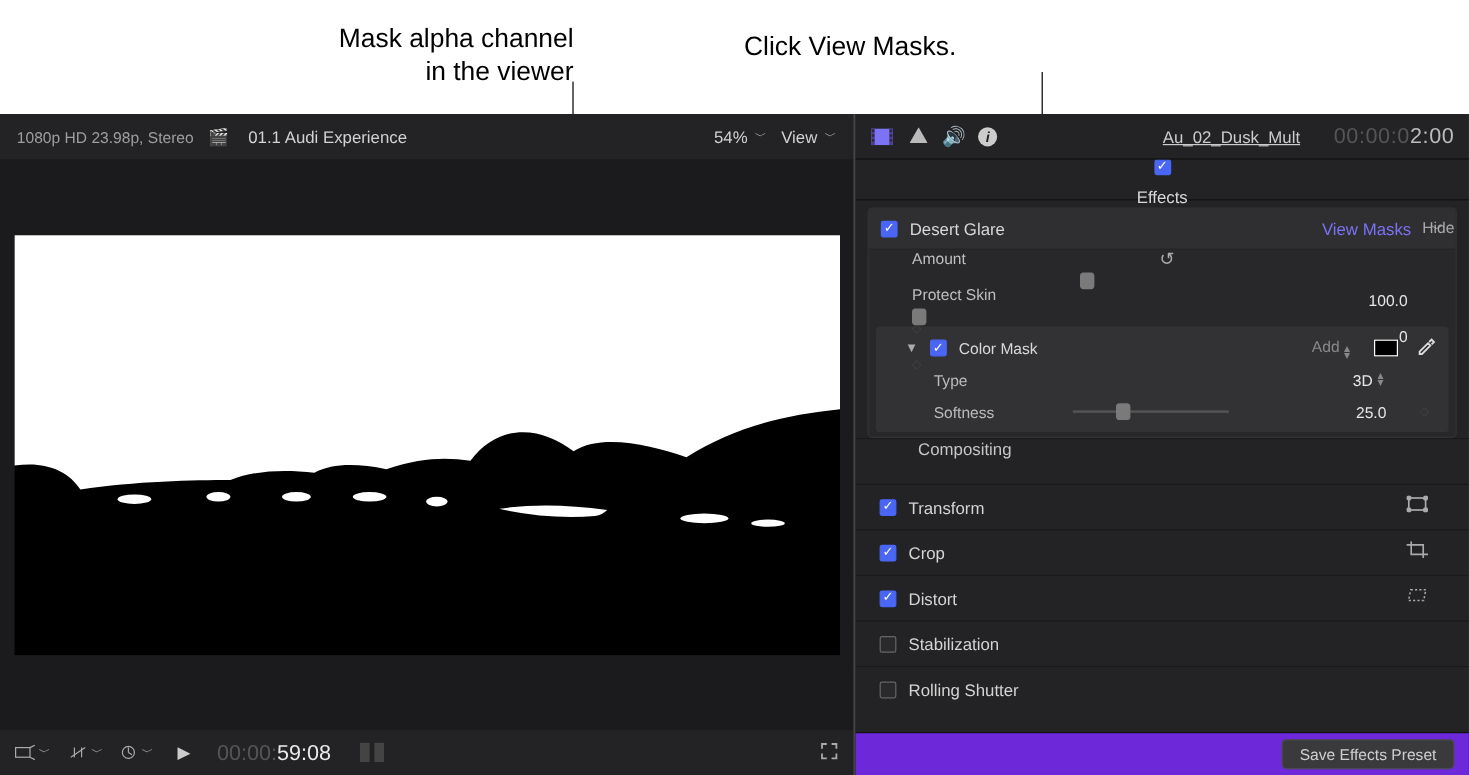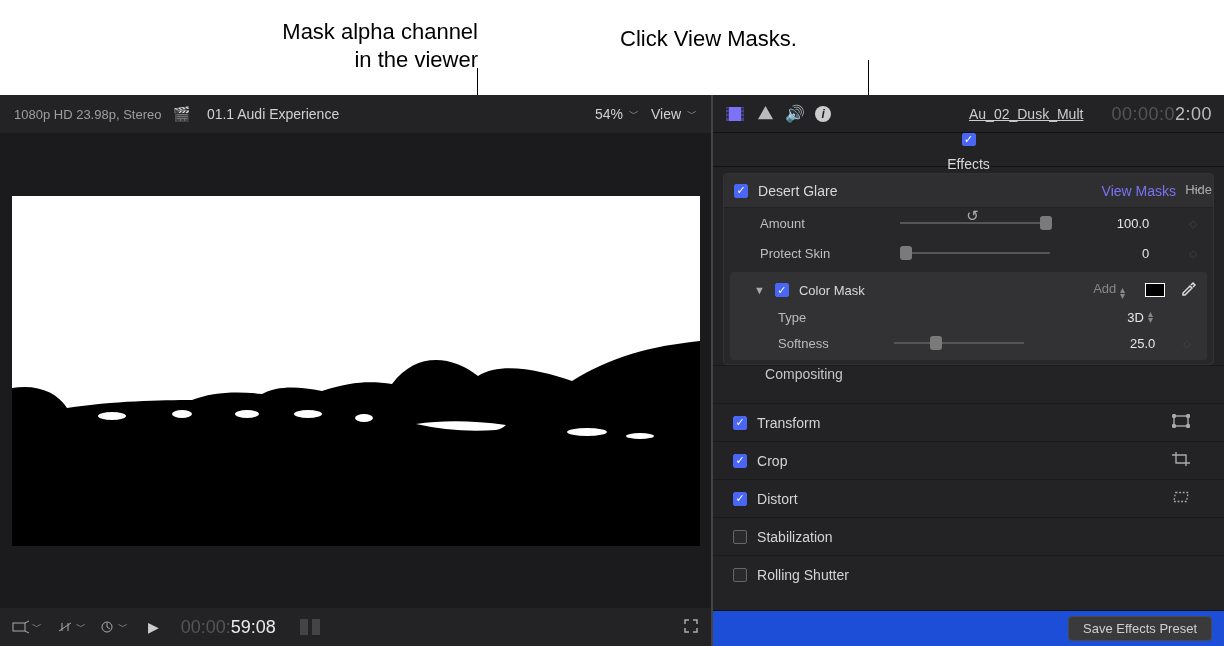--- a/index.html
+++ b/index.html
@@ -57,21 +57,21 @@
 .cb.checked:after { content:"✓"; color:#fff; font-size:11px; line-height:1; }
 .hdr-text { color:#d8d8d8; font-size:14px; }
 .hider { margin-left:auto; color:#aaa; font-size:13px; cursor:pointer; }
 .reset { color:#aaa; font-size:15px; margin-left:8px; cursor:pointer; }
 
 .effect-box { margin:6px 10px 0 10px; border:1px solid #333; border-radius:4px; background:#28282a; }
 .effect-title { height:34px; display:flex; align-items:center; padding:0 10px; gap:10px; background:#2f2f31; border-bottom:1px solid #222; border-radius:4px 4px 0 0; }
 .view-masks { color:#7a73f5; font-size:14px; margin-left:auto; margin-right:6px; cursor:pointer; }
 .dd-chev { color:#bbb; font-size:11px; cursor:pointer; }
 
-.param-row { height:30px; display:flex; align-items:center; padding:0 10px 0 36px; gap:10px; }
+.param-row { height:30px; display:flex; align-items:flex-start; padding:0 10px 0 36px; gap:10px;flex-direction:column; }
 .param-label { color:#bfbfbf; font-size:13px; width:130px; }
 .slider-track { width:150px; height:2px; background:#555; position:relative; }
 .slider-thumb { position:absolute; top:-6px; width:12px; height:14px; background:#7a7a7a; border-radius:3px; cursor:pointer; }
 .param-val { color:#e6e6e6; font-size:13px; width:60px; text-align:right; margin-left:auto; margin-right:30px; }
 .kf { color:#444; font-size:10px; margin-right:6px; }
 
 .mask-row { background:#323234; margin:4px 6px; border-radius:3px; padding:4px 10px 4px 24px; }
 .mask-ttl { height:28px; display:flex; align-items:center; gap:10px; }
 .disc { color:#aaa; font-size:11px; cursor:pointer; }
 .add-pop { color:#888; font-size:13px; margin-left:auto; margin-right:10px; cursor:pointer; }
@@ -81,21 +81,21 @@
 .subrow { height:26px; display:flex; align-items:center; gap:10px; padding-left:24px; }
 .sub-label { color:#bbb; font-size:13px; width:106px; }
 .type-val { color:#e6e6e6; font-size:13px; margin-left:auto; margin-right:44px; display:flex; align-items:center; gap:4px; }
 
 .plain-row { height:38px; display:flex; align-items:center; padding:0 20px; gap:10px; border-top:1px solid #1a1a1c; }
 .plain-row .hdr-text { color:#d4d4d4; font-size:14px; }
 .row-icon { margin-left:auto; color:#bbb; margin-right:14px; }
 .row-icon svg { width:18px; height:14px; stroke:#aaa; fill:none; stroke-width:1.4; }
 .comp-row { padding-left:52px; height:38px; display:flex; align-items:flex-start; color:#c6c6c6; font-size:14px; border-top:1px solid #1a1a1c; }
 
-.insp-footer { height:36px; background:#1d4ed8; border-top:1px solid #111; display:flex; align-items:center; padding:0 12px; }
+.insp-footer { height:36px; background:#6d28d9; border-top:1px solid #111; display:flex; align-items:center; padding:0 12px; }
 .save-preset { margin-left:auto; background:#3a3a3c; color:#cfcfcf; font-size:13px; padding:4px 14px; border-radius:4px; cursor:pointer; border:1px solid #4a4a4c; }
 </style>
 </head>
 <body>
 
 <div class="anno left" style="white-space:pre-line;">Mask alpha channel
 in the viewer</div>
 <div class="anno right">Click View Masks.</div>
 <div class="leader l1"></div>
 <div class="leader l2"></div>

